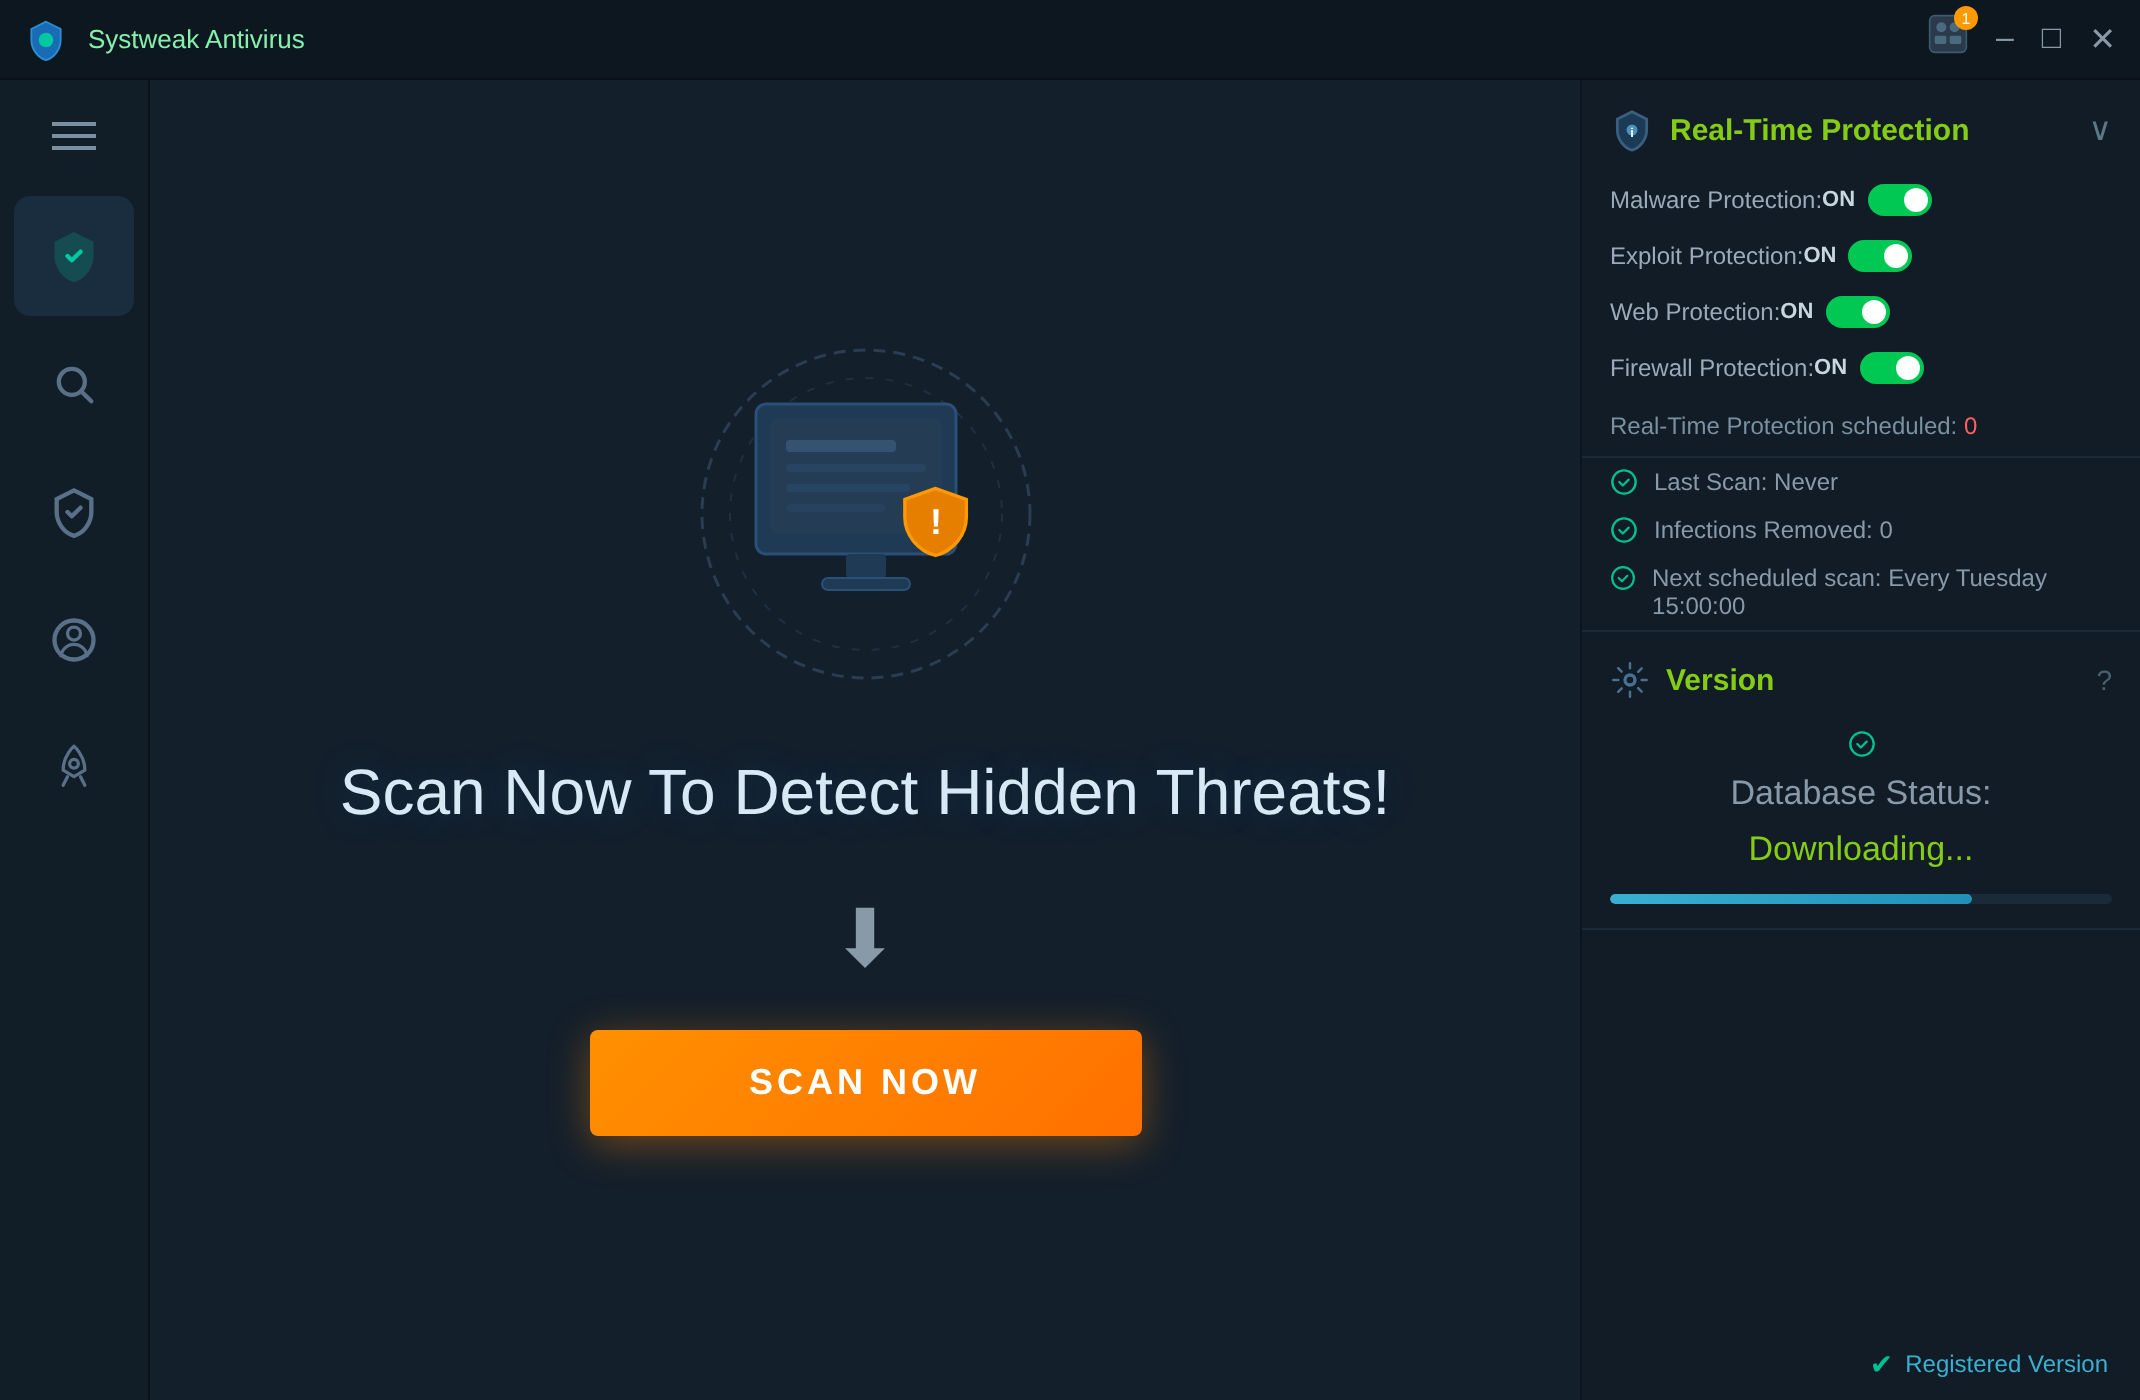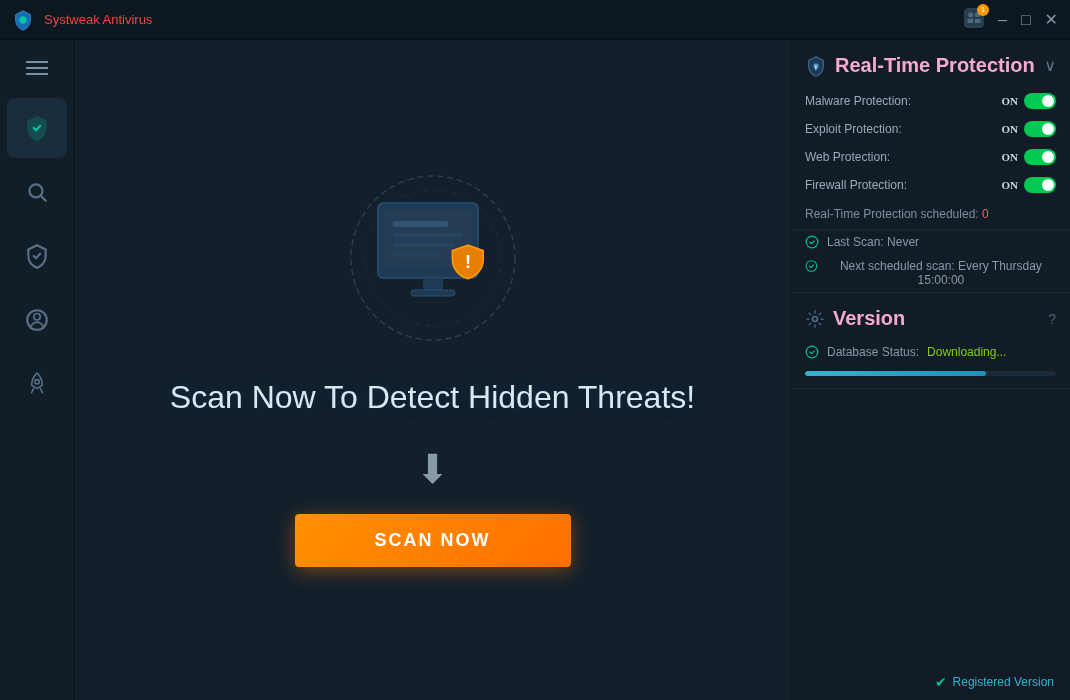--- a/index.html
+++ b/index.html
@@ -26,21 +26,21 @@
       display: flex;
       align-items: center;
       gap: 10px;
     }
     .titlebar-logo {
       width: 22px;
       height: 22px;
     }
     .titlebar-title {
       font-size: 13px;
-      color: #ef4444;
+      color: #86efac;
       font-weight: 500;
     }
     .titlebar-controls {
       display: flex;
       align-items: center;
       gap: 14px;
     }
     .titlebar-controls span {
       font-size: 16px;
       color: #8899a8;
@@ -187,23 +187,23 @@
       align-items: center;
       justify-content: space-between;
       padding: 14px 14px 10px 14px;
     }
     .panel-header-left {
       display: flex;
       align-items: center;
       gap: 8px;
     }
     .panel-title {
-      font-size: 20px;
+      font-size: 15px;
       font-weight: 600;
-      color: #f9a8d4;
+      color: #84cc16;
     }
     .help-icon {
       color: #4a6070;
       font-size: 14px;
       cursor: pointer;
     }
 
     .rtp-desc {
       font-size: 11.5px;
       color: #7a8fa0;
@@ -212,32 +212,31 @@
     }
     .rtp-expand {
       color: #5a7888;
       font-size: 16px;
       cursor: pointer;
     }
 
     .toggle-row {
       display: flex;
       align-items: center;
-      justify-content: space-between;
+      justify-content: flex-start;
       padding: 6px 14px;
     }
     .toggle-label {
       font-size: 12px;
       color: #9aaabb;
     }
     .toggle-control {
       display: flex;
       align-items: center;
       gap: 6px;
-      font-family: Liberation Serif, serif;
     }
     .toggle-on-text {
       font-size: 11px;
       font-weight: 700;
       color: #c8d6e0;
     }
     .toggle-pill {
       width: 32px;
       height: 16px;
       background: #00c853;
@@ -265,36 +264,36 @@
     }
 
     
     .status-item {
       display: flex;
       align-items: flex-start;
       gap: 8px;
       padding: 5px 14px;
       font-size: 12px;
       color: #8899aa;
-      text-align: center;
     }
     .scan-now-link {
       color: #3ab0d0;
       text-decoration: none;
       cursor: pointer;
     }
 
     
     .db-status-row {
       display: flex;
       align-items: center;
       gap: 8px;
       padding: 5px 14px 8px 14px;
-      font-size: 12px;
+      font-size: 17px;
       color: #8899aa;
+      flex-direction: column;
     }
     .db-downloading {
       color: #84cc16;
     }
     .progress-bar-wrap {
       margin: 4px 14px 12px 14px;
       height: 5px;
       background: #1a2a38;
       border-radius: 3px;
       overflow: hidden;
@@ -493,27 +492,34 @@
           <circle cx="12" cy="12" r="10" stroke="#00c090" stroke-width="2"></circle>
           <path d="M8 12l3 3 5-5" stroke="#00c090" stroke-width="2" stroke-linecap="round" stroke-linejoin="round"></path>
         </svg>
         <span>
           <span>Last Scan:</span>
           <span>Never</span>
         </span>
       </div>
 
 
-
       <div class="status-item">
         <svg width="14" height="14" viewBox="0 0 24 24" fill="none">
           <circle cx="12" cy="12" r="10" stroke="#00c090" stroke-width="2"></circle>
           <path d="M8 12l3 3 5-5" stroke="#00c090" stroke-width="2" stroke-linecap="round" stroke-linejoin="round"></path>
         </svg>
-        <span>Next scheduled scan: Every Thursday 15:00:00</span>
+        <span>Infections Removed: 0</span>
+      </div>
+
+      <div class="status-item">
+        <svg width="14" height="14" viewBox="0 0 24 24" fill="none">
+          <circle cx="12" cy="12" r="10" stroke="#00c090" stroke-width="2"></circle>
+          <path d="M8 12l3 3 5-5" stroke="#00c090" stroke-width="2" stroke-linecap="round" stroke-linejoin="round"></path>
+        </svg>
+        <span>Next scheduled scan: Every Tuesday 15:00:00</span>
       </div>
     </div>
 
     <div class="panel-section">
       <div class="panel-header">
         <div class="panel-header-left">
           <svg width="20" height="20" viewBox="0 0 24 24" fill="none">
             <circle cx="12" cy="12" r="3" stroke="#4a7090" stroke-width="2"></circle>
             <path d="M12 2v3M12 19v3M2 12h3M19 12h3M4.9 4.9l2.1 2.1M16.9 16.9l2.1 2.1M4.9 19.1l2.1-2.1M16.9 7.1l2.1-2.1" stroke="#4a7090" stroke-width="1.5" stroke-linecap="round"></path>
           </svg>

